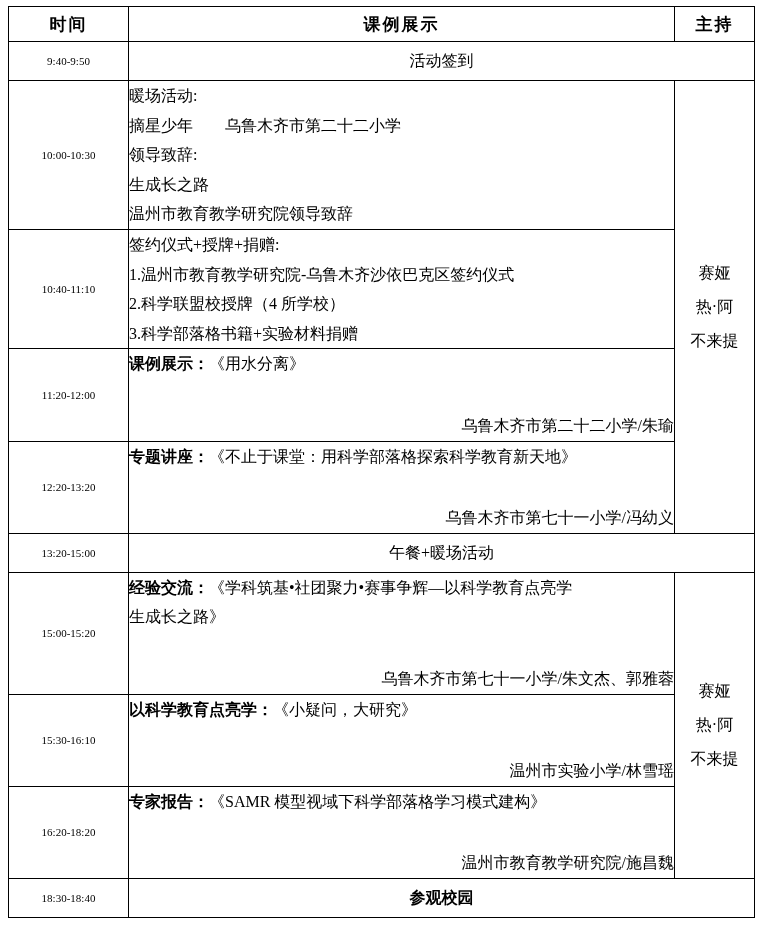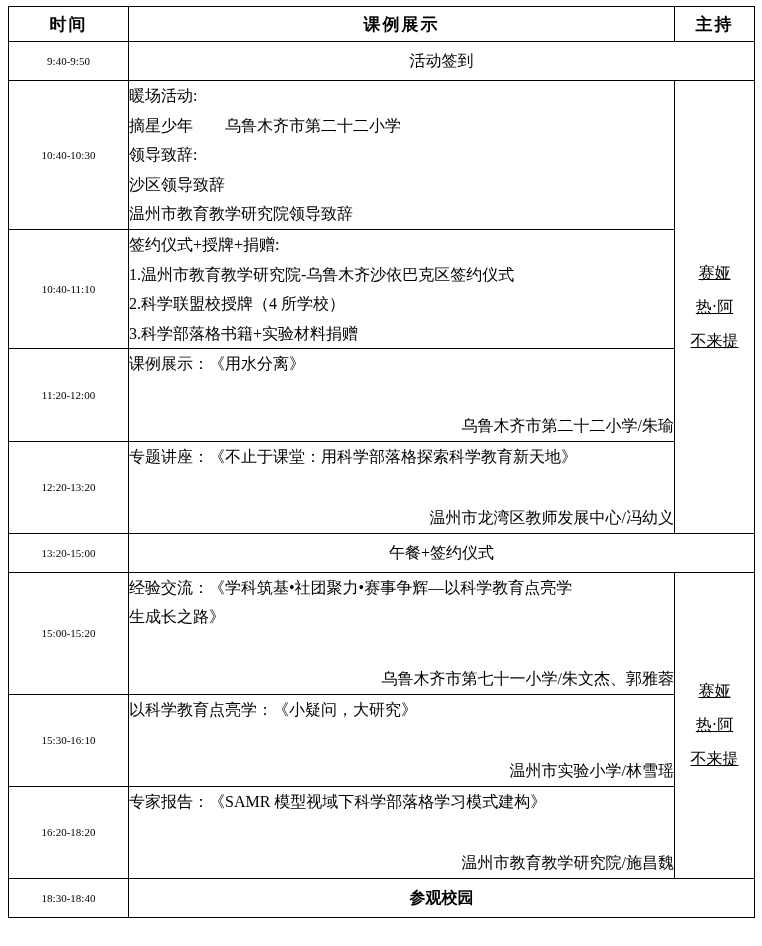--- a/index.html
+++ b/index.html
@@ -45,38 +45,38 @@
     font-size: 11px;
     letter-spacing: 0px;
     padding: 4px 2px;
   }
   .host-cell {
     text-align: center;
     font-size: 16px;
     line-height: 34px;
     padding: 4px 6px;
   }
-  .host-cell .hl { display: block; text-decoration: underline; }
+  .host-cell .hl { display: block; }
 
   .content-cell {
     padding: 10px 12px 10px 14px;
     font-size: 16px;
     line-height: 1.85;
   }
   .content-cell.center {
     text-align: center;
     padding: 7px 12px;
     line-height: 1.5;
   }
   .content-cell.center.bold { font-weight: bold; }
   .line { display: block; }
   .line.bold { font-weight: normal; }
   .line.right { text-align: right; margin-top: 32px; }
   .lead {
-    font-weight: normal;
+    font-weight: bold;
   }
 </style>
 </head>
 <body>
 
 <div class="schedule-wrap">
   <table class="schedule">
     <colgroup>
       <col class="c-time">
       <col class="c-content">
@@ -88,26 +88,26 @@
         <td class="head-cell">课例展示</td>
         <td class="head-cell">主持</td>
       </tr>
 
       <tr>
         <td class="time-cell">9:40-9:50</td>
         <td class="content-cell center" colspan="2">活动签到</td>
       </tr>
 
       <tr>
-        <td class="time-cell">10:40-10:30</td>
+        <td class="time-cell">10:00-10:30</td>
         <td class="content-cell">
           <span class="line bold">暖场活动:</span>
           <span class="line">摘星少年　　乌鲁木齐市第二十二小学</span>
           <span class="line bold">领导致辞:</span>
-          <span class="line">沙区领导致辞</span>
+          <span class="line">生成长之路</span>
           <span class="line">温州市教育教学研究院领导致辞</span>
         </td>
         <td class="host-cell" rowspan="4">
           <span class="hl">赛娅</span>
           <span class="hl">热·阿</span>
           <span class="hl">不来提</span>
         </td>
       </tr>
 
       <tr>
@@ -125,27 +125,27 @@
         <td class="content-cell">
           <span class="line"><span class="lead">课例展示：</span>《用水分离》</span>
           <span class="line right">乌鲁木齐市第二十二小学/朱瑜</span>
         </td>
       </tr>
 
       <tr>
         <td class="time-cell">12:20-13:20</td>
         <td class="content-cell">
           <span class="line"><span class="lead">专题讲座：</span>《不止于课堂：用科学部落格探索科学教育新天地》</span>
-          <span class="line right">温州市龙湾区教师发展中心/冯幼义</span>
+          <span class="line right">乌鲁木齐市第七十一小学/冯幼义</span>
         </td>
       </tr>
 
       <tr>
         <td class="time-cell">13:20-15:00</td>
-        <td class="content-cell center" colspan="2">午餐+签约仪式</td>
+        <td class="content-cell center" colspan="2">午餐+暖场活动</td>
       </tr>
 
       <tr>
         <td class="time-cell">15:00-15:20</td>
         <td class="content-cell">
           <span class="line"><span class="lead">经验交流：</span>《学科筑基•社团聚力•赛事争辉—以科学教育点亮学</span>
           <span class="line bold">生成长之路》</span>
           <span class="line right">乌鲁木齐市第七十一小学/朱文杰、郭雅蓉</span>
         </td>
         <td class="host-cell" rowspan="3">

